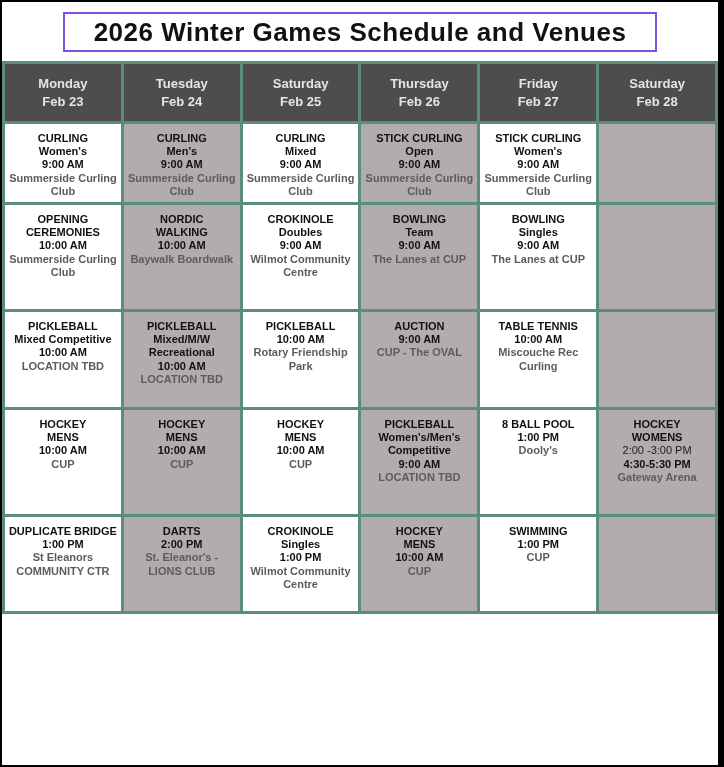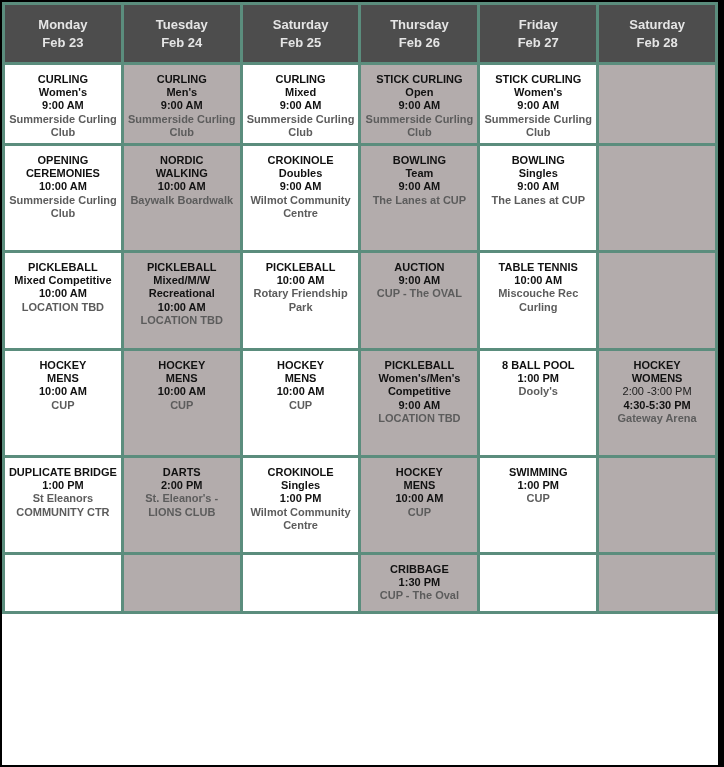--- a/index.html
+++ b/index.html
@@ -44,20 +44,23 @@
   #schedule td.plain { background: #ffffff; }
   .line { font-size: 11px; line-height: 1.2; color: #111; }
   .line.b { font-weight: bold; }
   .line.r { font-weight: normal; color: #1c1c1c; }
   .line.v { font-weight: bold; color: var(--venue, #5c5c5c); }
 </style>
 </head>
 <body>
 
 <div id="frame">
+  <div id="title-box">
+    <span class="title">2026 Winter Games Schedule and Venues</span>
+  </div>
   <table id="schedule">
     <thead>
         <tr>
           <th>
             <div>Monday</div>
             <div>Feb 23</div>
           </th>
           <th>
             <div>Tuesday</div>
             <div>Feb 24</div>
@@ -240,29 +243,17 @@
             <div class="line b">HOCKEY</div>
             <div class="line b">MENS</div>
             <div class="line b">10:00 AM</div>
             <div class="line v">CUP</div>
           </td>
           <td class="plain">
             <div class="line b">SWIMMING</div>
             <div class="line b">1:00 PM</div>
             <div class="line v">CUP</div>
           </td>
-          <td class="alt"></td>
-        </tr>
-        <tr style="height: 59px;">
-          <td class="plain"></td>
-          <td class="alt"></td>
-          <td class="plain"></td>
-          <td class="alt">
-            <div class="line b">CRIBBAGE</div>
-            <div class="line b">1:30 PM</div>
-            <div class="line v">CUP - The Oval</div>
-          </td>
-          <td class="plain"></td>
           <td class="alt"></td>
         </tr>
       </tbody>
   </table>
 </div>
 
 </body></html>

